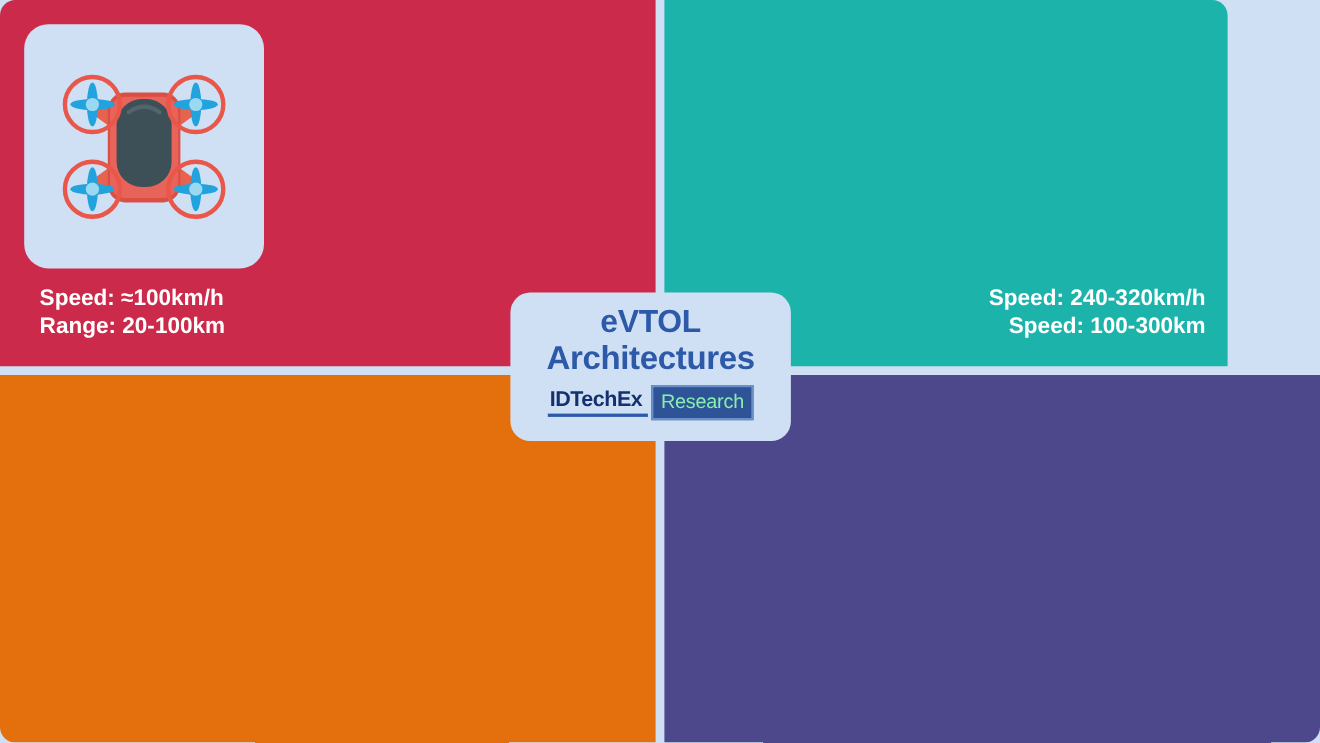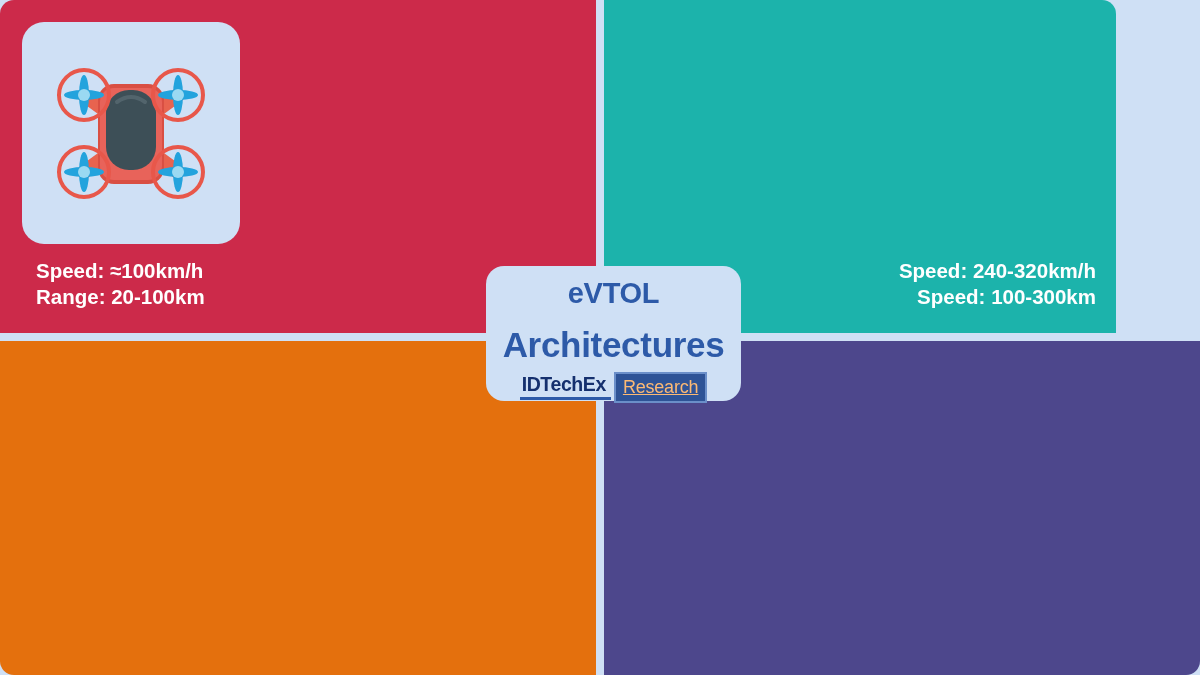--- a/index.html
+++ b/index.html
@@ -38,38 +38,38 @@
   }
   .bul{margin-right:5px;}
 
   
   .spec{position:absolute;color:#ffffff;font-size:20.5px;font-weight:bold;line-height:1.28;white-space:nowrap;}
   .s-tl{left:36px;top:258px;text-align:left;}
   .s-tr{right:20px;top:258px;text-align:right;}
 
   
   .badge{
-    position:absolute;left:486px;top:266px;width:255px;height:135px;
+    position:absolute;left:464px;top:266px;width:255px;height:135px;
     background:#cfe0f5;border-radius:18px;
     display:flex;flex-direction:column;align-items:center;justify-content:flex-start;
     padding-top:11px;box-sizing:border-box;
   }
   .badge-line{
     color:#2d5aa8;font-size:29px;font-weight:bold;line-height:1.12;letter-spacing:-0.3px;
   }
-  .badge-line.l2{font-size:35px;margin-top:16px;}
+  .badge-line.l2{font-size:30px;}
   .logo{display:flex;align-items:center;margin-top:7px;}
   .logo-name{
     color:#15306e;font-size:19.5px;font-weight:bold;letter-spacing:-0.4px;
     border-bottom:3px solid #2d5aa8;padding:0 5px 1px 2px;line-height:1.12;
   }
   .logo-tag{
-    background:#2e5396;color:#fdba74;font-size:18px;line-height:1.25;
+    background:#2e5396;color:#86efac;font-size:18px;line-height:1.25;
     padding:2px 7px 3px 7px;margin-left:3px;border:2px solid #6b8fc9;
-    box-sizing:border-box;letter-spacing:-0.2px;text-decoration:underline;
+    box-sizing:border-box;letter-spacing:-0.2px;
   }
 </style>
 </head>
 <body>
 
 <div class="canvas">
 
   <div class="quad q-tl">
 
     <div class="panel p-tl">

